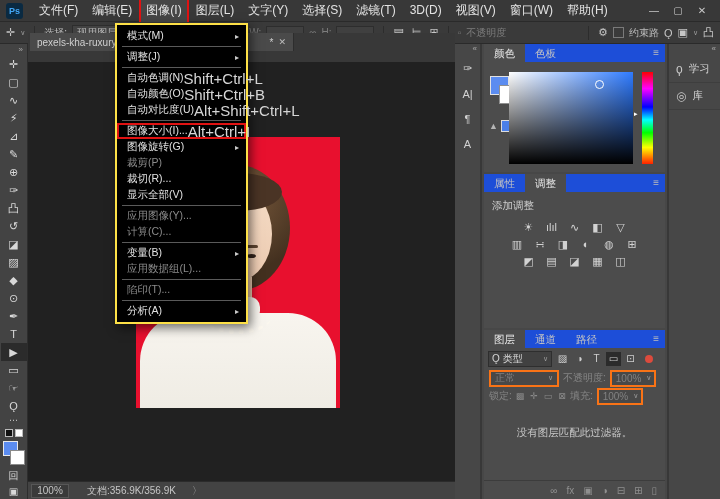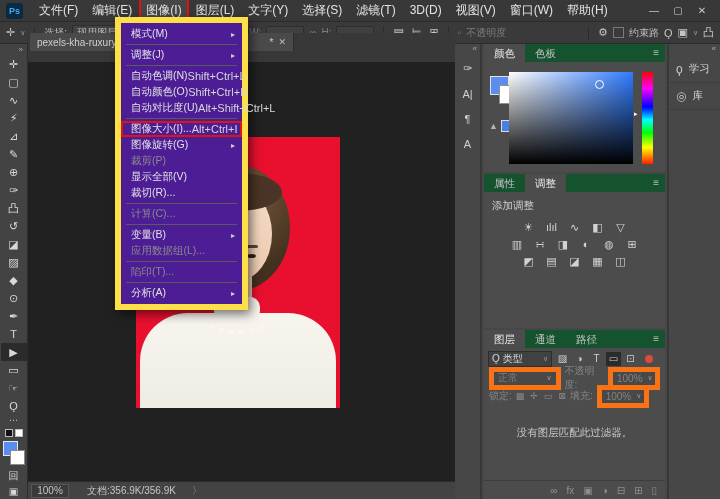--- a/index.html
+++ b/index.html
@@ -59,37 +59,37 @@
   .brow{top:108px;width:12px;height:3px;border-radius:2px;background:#5d4430}
   .eye{top:117px;width:9px;height:4px;border-radius:50%;background:#33241c}
   #nose{left:99px;top:124px;width:4px;height:8px;border-radius:40%;background:#e3b998}
   #lips{left:92px;top:138px;width:17px;height:5px;border-radius:45%;background:#c68573}
   #neck{left:86px;top:140px;width:30px;height:38px;background:#ecccb1}
   #collar{left:78px;top:160px;width:46px;height:24px;border-radius:10px;background:#f7f4ed}
   #necklace{left:67px;top:164px;width:68px;height:28px;border:0;border-bottom:5px dotted #fbf7ee;border-radius:0 0 50% 50%}
   #shirt{left:4px;top:176px;width:196px;height:96px;background:linear-gradient(#f8f5ef,#efece4);border-radius:48px 48px 0 0}
 
   
-  #imagemenu{left:115px;top:17px;width:133px;background:#4c1d95;border:6px solid #fde047;box-shadow:3px 4px 10px rgba(0,0,0,.55);z-index:50;padding:3px 0;box-sizing:border-box}
+  #imagemenu{left:115px;top:23px;width:133px;background:#000000;border:2px solid #fde047;box-shadow:3px 4px 10px rgba(0,0,0,.55);z-index:50;padding:3px 0;box-sizing:border-box}
   .mi{height:16px;display:flex;align-items:center;padding:0 7px 0 10px;color:#e2e2e2;font-size:10.5px;white-space:nowrap}
   .mi .mright{margin-left:auto;display:flex;align-items:center;gap:3px}
-  .mi .sc{font-size:11px;color:#d6d6d6}
+  .mi .sc{font-size:15px;color:#d6d6d6}
   .mi .arr{font-size:8px;width:7px;text-align:right;color:#cfcfcf}
   .mi.disabled,.mi.disabled .sc,.mi.disabled .arr{color:#8b8b8b}
   .mi.boxed{box-shadow:inset 0 0 0 2px #e01212}
   .mi.sep{height:1px;background:#5a5a5a;margin:2px 5px;padding:0}
 
   
   #panels{left:455px;top:44px;width:265px;height:455px;background:#474747}
   #iconstrip{position:absolute;left:0;top:0;width:27px;height:455px;border-right:2px solid #383838;box-sizing:border-box}
   #iconstrip .hdr{height:12px;text-align:right;font-size:8px;color:#aaa;padding-right:3px}
   .strip-ic{height:25px;display:flex;align-items:center;justify-content:center;color:#d2d2d2;font-size:11px;border-bottom:0}
 
   #maincol{position:absolute;left:29px;top:0;width:181px;height:455px}
-  .panel-hdr{height:18px;background:#14532d;display:flex;align-items:flex-end;font-size:10.5px;color:#c3c3c3}
+  .panel-hdr{height:18px;background:#1d4ed8;display:flex;align-items:flex-end;font-size:10.5px;color:#c3c3c3}
   .ptab{padding:0 10px;line-height:18px}
   .ptab.active{background:#4c4c4c;color:#e6e6e6}
   .pmenu{margin-left:auto;padding:0 6px;line-height:18px;color:#bdbdbd;font-size:10px}
 
   #colorpanel{position:absolute;left:0;top:0;width:181px;height:128px;background:#4c4c4c}
   #cp-sw{position:absolute;left:6px;top:32px;width:30px;height:30px}
   #cp-fg{position:absolute;left:0;top:0;width:17px;height:17px;border:1px solid #e2e2e2}
   #cp-bg{position:absolute;left:9px;top:9px;width:17px;height:17px;background:#fff;border:1px solid #909090}
   #cp-warn{position:absolute;left:5px;top:76px;display:flex;gap:3px;align-items:center}
   #cp-warn .tri{color:#b5b5b5;font-size:9px}
@@ -107,21 +107,21 @@
   .adj-row{display:flex;justify-content:center;gap:7px;margin:3px 0}
   .adj-ic{width:16px;height:14px;display:flex;align-items:center;justify-content:center;color:#d2d2d2;font-size:11px}
 
   #layerspanel{position:absolute;left:0;top:286px;width:181px;height:169px;background:#4c4c4c}
   #lp-filter{height:21px;display:flex;align-items:center;padding:0 4px;gap:3px}
   #lp-type{width:56px;height:14px;background:#414141;border:1px solid #2e2e2e;display:flex;align-items:center;padding:0 3px;gap:3px;font-size:10px;color:#d5d5d5}
   .lf-ic{width:15px;height:14px;display:flex;align-items:center;justify-content:center;font-size:10px;color:#cfcfcf}
   .lf-ic.active{background:#2b2b2b}
   #lp-reddot{width:8px;height:8px;border-radius:50%;background:#dc4b3d;margin-left:4px}
   .lp-row{height:18px;display:flex;align-items:center;padding:0 5px;gap:4px;color:#858585;font-size:10px}
-  .lp-dd{height:13px;background:#484848;border:5px solid #f97316;display:flex;align-items:center;padding:0 4px;gap:5px;color:#828282}
+  .lp-dd{height:13px;background:#484848;border:2px solid #f97316;display:flex;align-items:center;padding:0 4px;gap:5px;color:#828282}
   .lock-ic{font-size:9px;color:#8a8a8a}
   #lp-empty{height:56px;display:flex;align-items:center;justify-content:center;color:#c9c9c9;font-size:10.5px}
   #lp-bottom{position:absolute;left:0;bottom:0;width:181px;height:19px;border-top:1px solid #3c3c3c;display:flex;align-items:center;justify-content:flex-end;gap:9px;padding:0 8px;box-sizing:border-box}
   .lb-ic{color:#8f8f8f;font-size:10px}
 
   #rightstrip{position:absolute;left:212px;top:0;width:53px;height:455px;border-left:2px solid #383838;box-sizing:border-box;background:#474747}
   #rightstrip .hdr{height:12px;text-align:right;font-size:8px;color:#aaa;padding-right:4px}
   .rs-item{height:26px;display:flex;align-items:center;gap:6px;padding-left:7px;color:#d6d6d6;font-size:10.5px;border-bottom:1px solid #3e3e3e}
   .rs-item .ic{font-size:12px;color:#c9c9c9}
 
@@ -367,36 +367,43 @@
       </span>
     </div>
     <div class="mi disabled">
       <span>裁剪(P)</span>
       <span class="mright">
         <span class="sc"></span>
         <span class="arr"></span>
       </span>
     </div>
     <div class="mi">
+      <span>裁切(R)...</span>
+      <span class="mright">
+        <span class="sc"></span>
+        <span class="arr"></span>
+      </span>
+    </div>
+    <div class="mi">
       <span>显示全部(V)</span>
       <span class="mright">
         <span class="sc"></span>
         <span class="arr"></span>
       </span>
     </div>
-    <div class="mi">
-      <span>裁切(R)...</span>
-      <span class="mright">
-        <span class="sc"></span>
-        <span class="arr"></span>
-      </span>
-    </div>
     <div class="mi sep">
       
       
+    </div>
+    <div class="mi disabled">
+      <span>应用图像(Y)...</span>
+      <span class="mright">
+        <span class="sc"></span>
+        <span class="arr"></span>
+      </span>
     </div>
     <div class="mi disabled">
       <span>计算(C)...</span>
       <span class="mright">
         <span class="sc"></span>
         <span class="arr"></span>
       </span>
     </div>
     <div class="mi sep">
       

